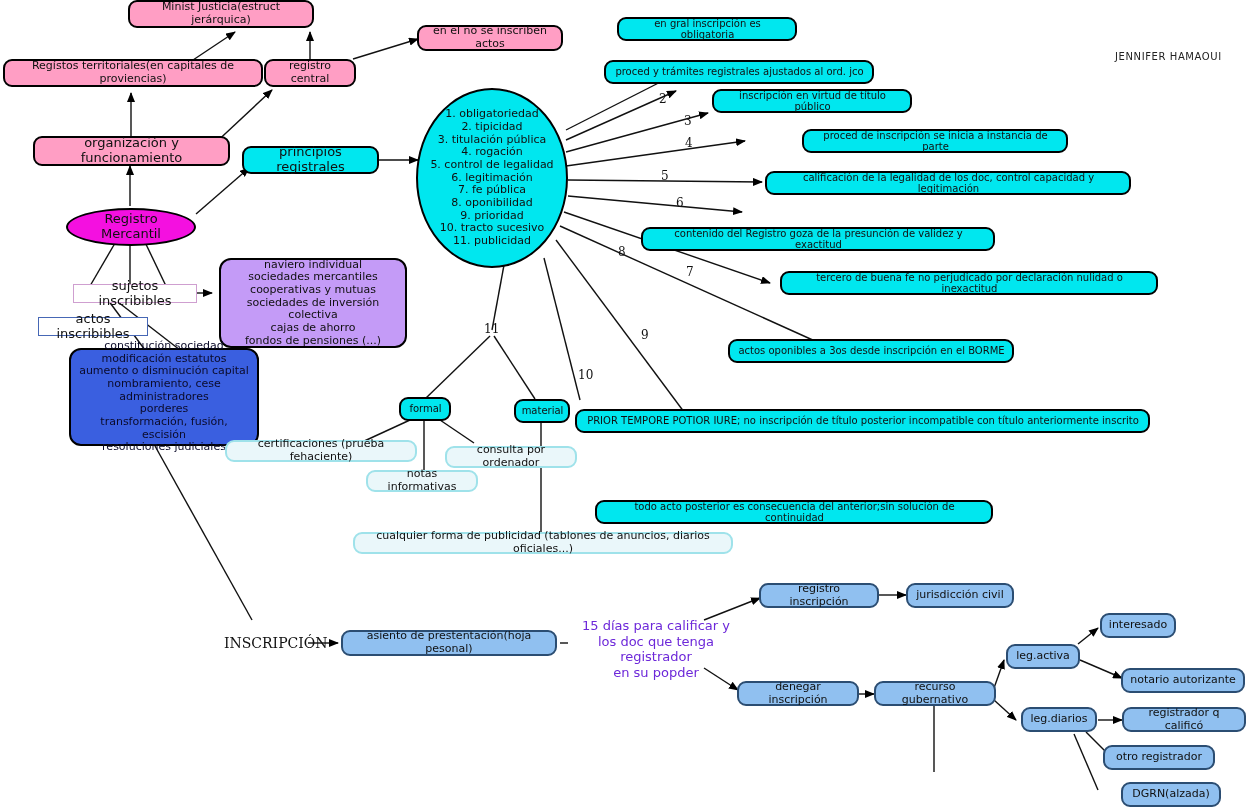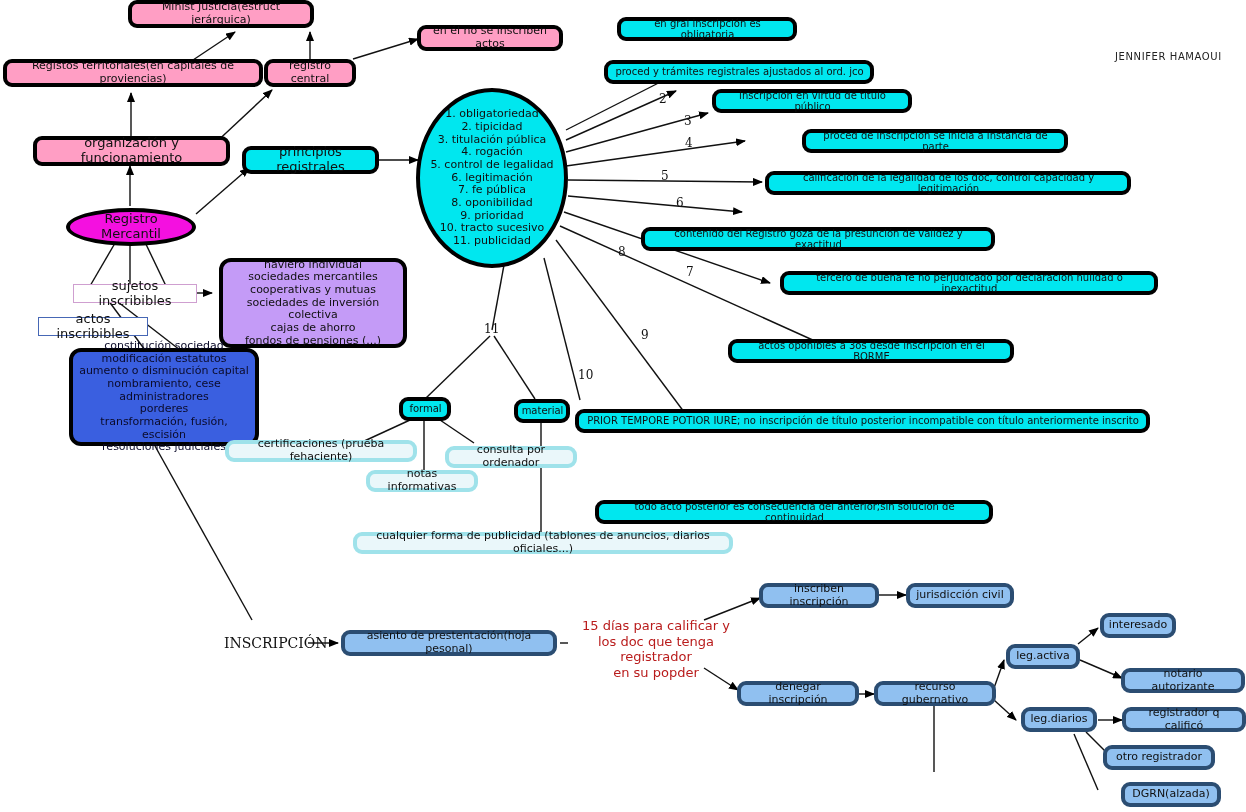--- a/index.html
+++ b/index.html
@@ -21,21 +21,21 @@
     width:1246px;height:812px;
     pointer-events:none;
   }
   .node{
     position:absolute;
     box-sizing:border-box;
     display:flex;
     align-items:center;
     justify-content:center;
     text-align:center;
-    border:4px solid #1d4ed8;
+    border:2px solid #1d4ed8;
     border-radius:9px;
     color:#101010;
     line-height:1.15;
     white-space:pre-line;
     padding:2px 6px;
     z-index:3;
   }
   
   .pink{background:#ff9ec4;border-color:#000;}
   .cyan{background:#00e7ef;border-color:#000;}
@@ -63,21 +63,21 @@
   .author{
     position:absolute;
     font-size:10px;
     letter-spacing:0.6px;
     color:#222;
     z-index:4;
   }
   .freetext{
     position:absolute;
     font-size:13px;
-    color:#b91c1c;
+    color:#6d28d9;
     text-align:center;
     line-height:1.2;
     z-index:4;
     white-space:pre-line;
   }
   .label-serif{
     font-family:"DejaVu Serif","Liberation Serif",serif;
   }
 </style>
 </head>
@@ -234,21 +234,21 @@
   <div class="node pale fs11" style="left:353px;top:532px;width:380px;height:22px;">cualquier forma de publicidad (tablones de anuncios, diarios oficiales...)</div>
 
   <div class="node bare fs14 label-serif" style="left:218px;top:633px;width:92px;height:20px;justify-content:flex-start;">INSCRIPCIÓN</div>
 
   <div class="node blue-soft fs11" style="left:341px;top:630px;width:216px;height:26px;">asiento de prestentación(hoja pesonal)</div>
 
   <div class="freetext" style="left:563px;top:618px;width:186px;">15 días para calificar y
 los doc que tenga registrador
 en su popder</div>
 
-  <div class="node blue-soft fs11" style="left:759px;top:583px;width:120px;height:25px;">inscriben inscripción</div>
+  <div class="node blue-soft fs11" style="left:759px;top:583px;width:120px;height:25px;">registro inscripción</div>
 
   <div class="node blue-soft fs11" style="left:906px;top:583px;width:108px;height:25px;">jurisdicción civil</div>
 
   <div class="node blue-soft fs11" style="left:737px;top:681px;width:122px;height:25px;">denegar inscripción</div>
 
   <div class="node blue-soft fs11" style="left:874px;top:681px;width:122px;height:25px;border-radius:9px;">recurso gubernativo</div>
 
   <div class="node blue-soft fs11" style="left:1006px;top:644px;width:74px;height:25px;">leg.activa</div>
 
   <div class="node blue-soft fs11" style="left:1021px;top:707px;width:76px;height:25px;">leg.diarios</div>

